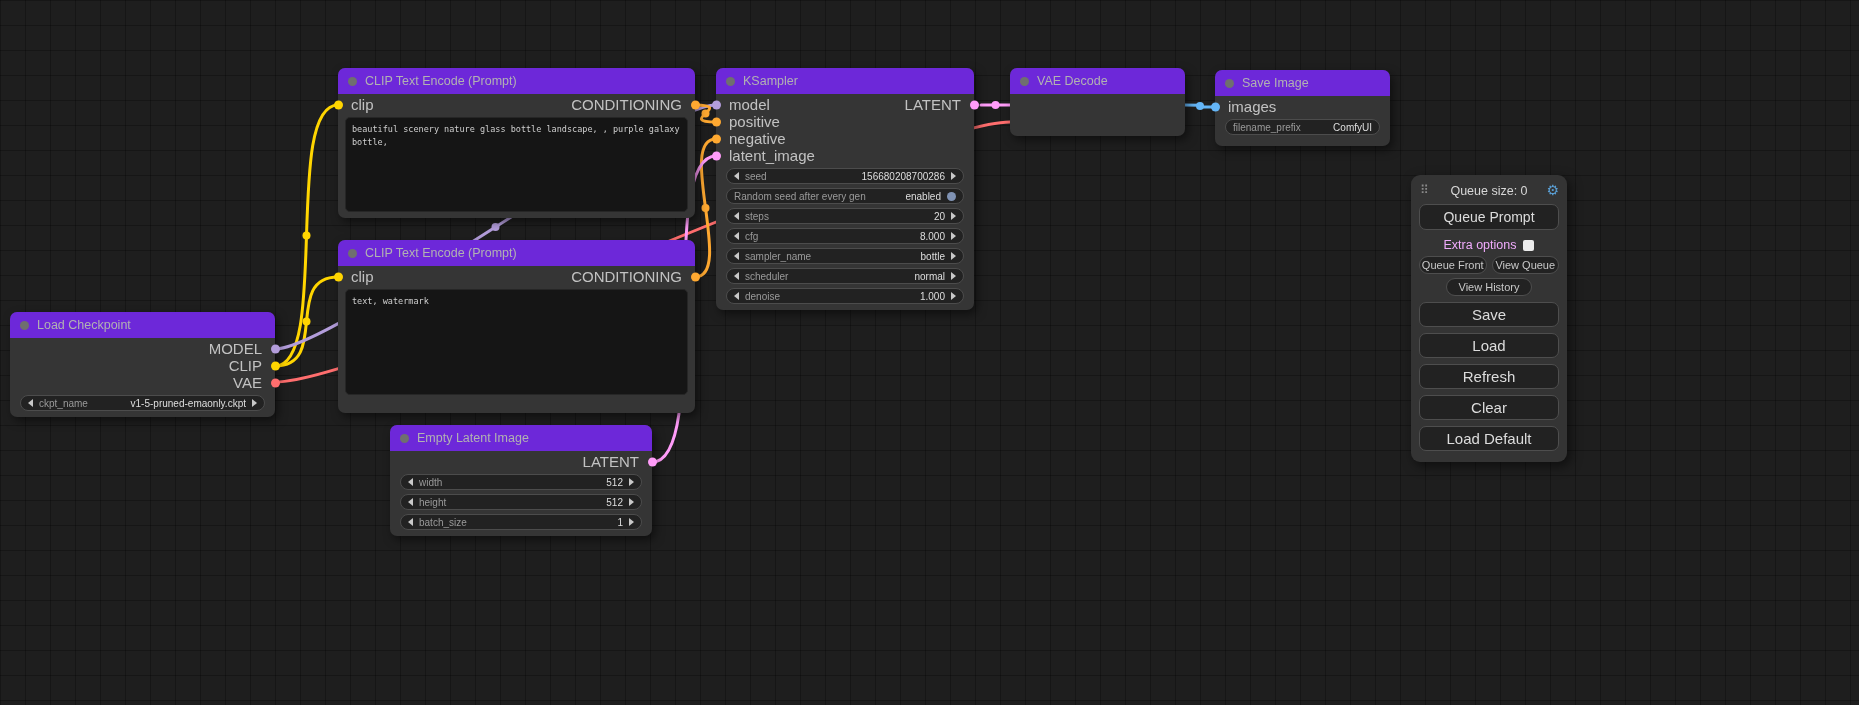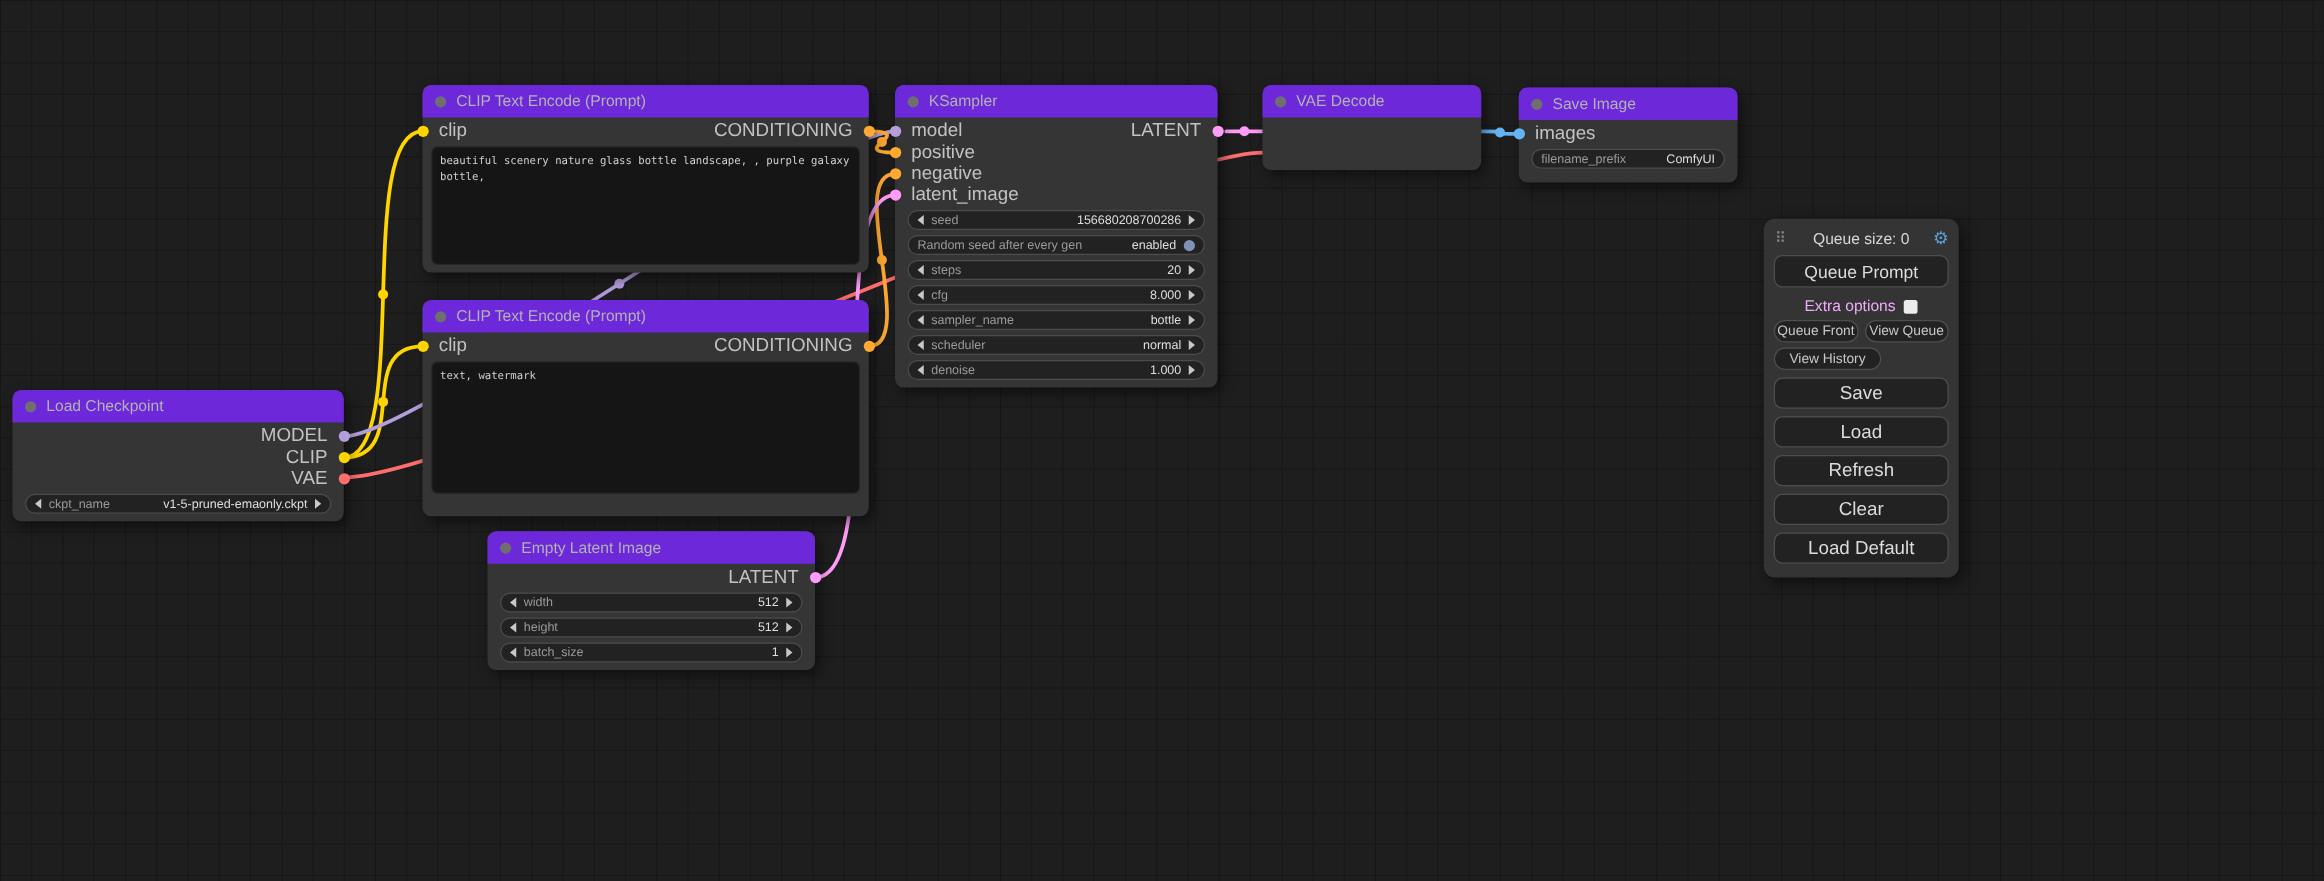--- a/index.html
+++ b/index.html
@@ -50,21 +50,21 @@
   .drag-handle{position:absolute;left:1px;top:1px;color:#8a8a8a;font-size:12px}
   .queue-size{font-size:12.5px;color:#d7d7d7}
   .gear{position:absolute;right:0;top:0;color:var(--gear);font-size:14px;cursor:pointer}
   .btn{display:block;width:100%;background:#222;border:1px solid #4e4e4e;border-radius:7px;color:#dcdcdc;
         font-family:inherit;cursor:pointer}
   .btn.queue{font-size:14px;padding:4px 0;margin-top:2px}
   .extra{display:flex;align-items:center;justify-content:center;gap:7px;margin:8px 0 4px;font-size:12.5px;color:#f0abfc}
   .checkbox{width:11px;height:11px;background:#ececec;border-radius:2px;cursor:pointer}
   .small-row{display:flex;gap:5px}
   .btn.small{font-size:11px;padding:2px 0;border-radius:9px;color:#c8c8c8;flex:1}
-  .center-row{display:flex;margin:4px 0 6px}
+  .center-row{display:flex;justify-content:center;margin:4px 0 6px}
   .btn.small.history{flex:none;width:86px}
   .btn.big{font-size:15px;padding:3px 0;margin-top:6px}
 </style>
 </head>
 <body>
 
 <div class="canvas">
 
   <svg class="wires" width="1859" height="705" viewBox="0 0 1859 705">
     <path class="wire s-clip" d="M275,366 C330,366 283,105 338,105"></path>

